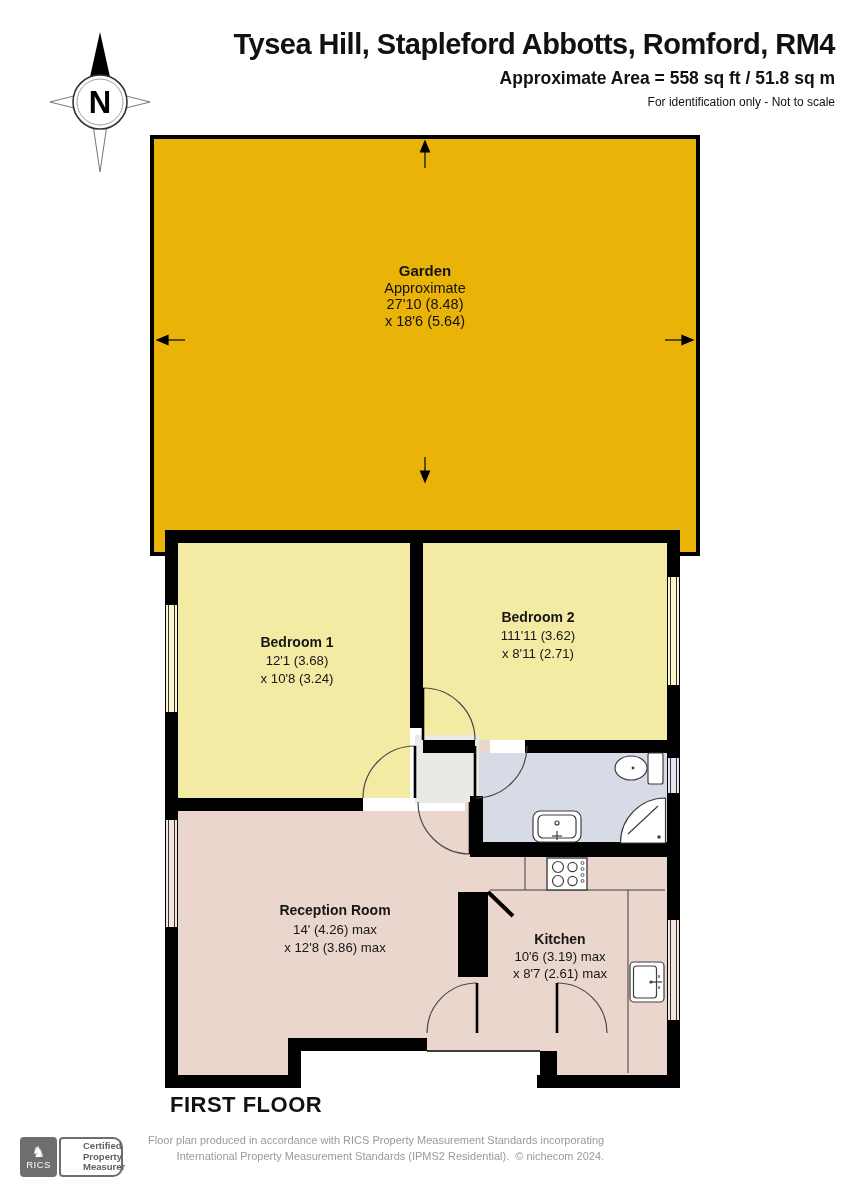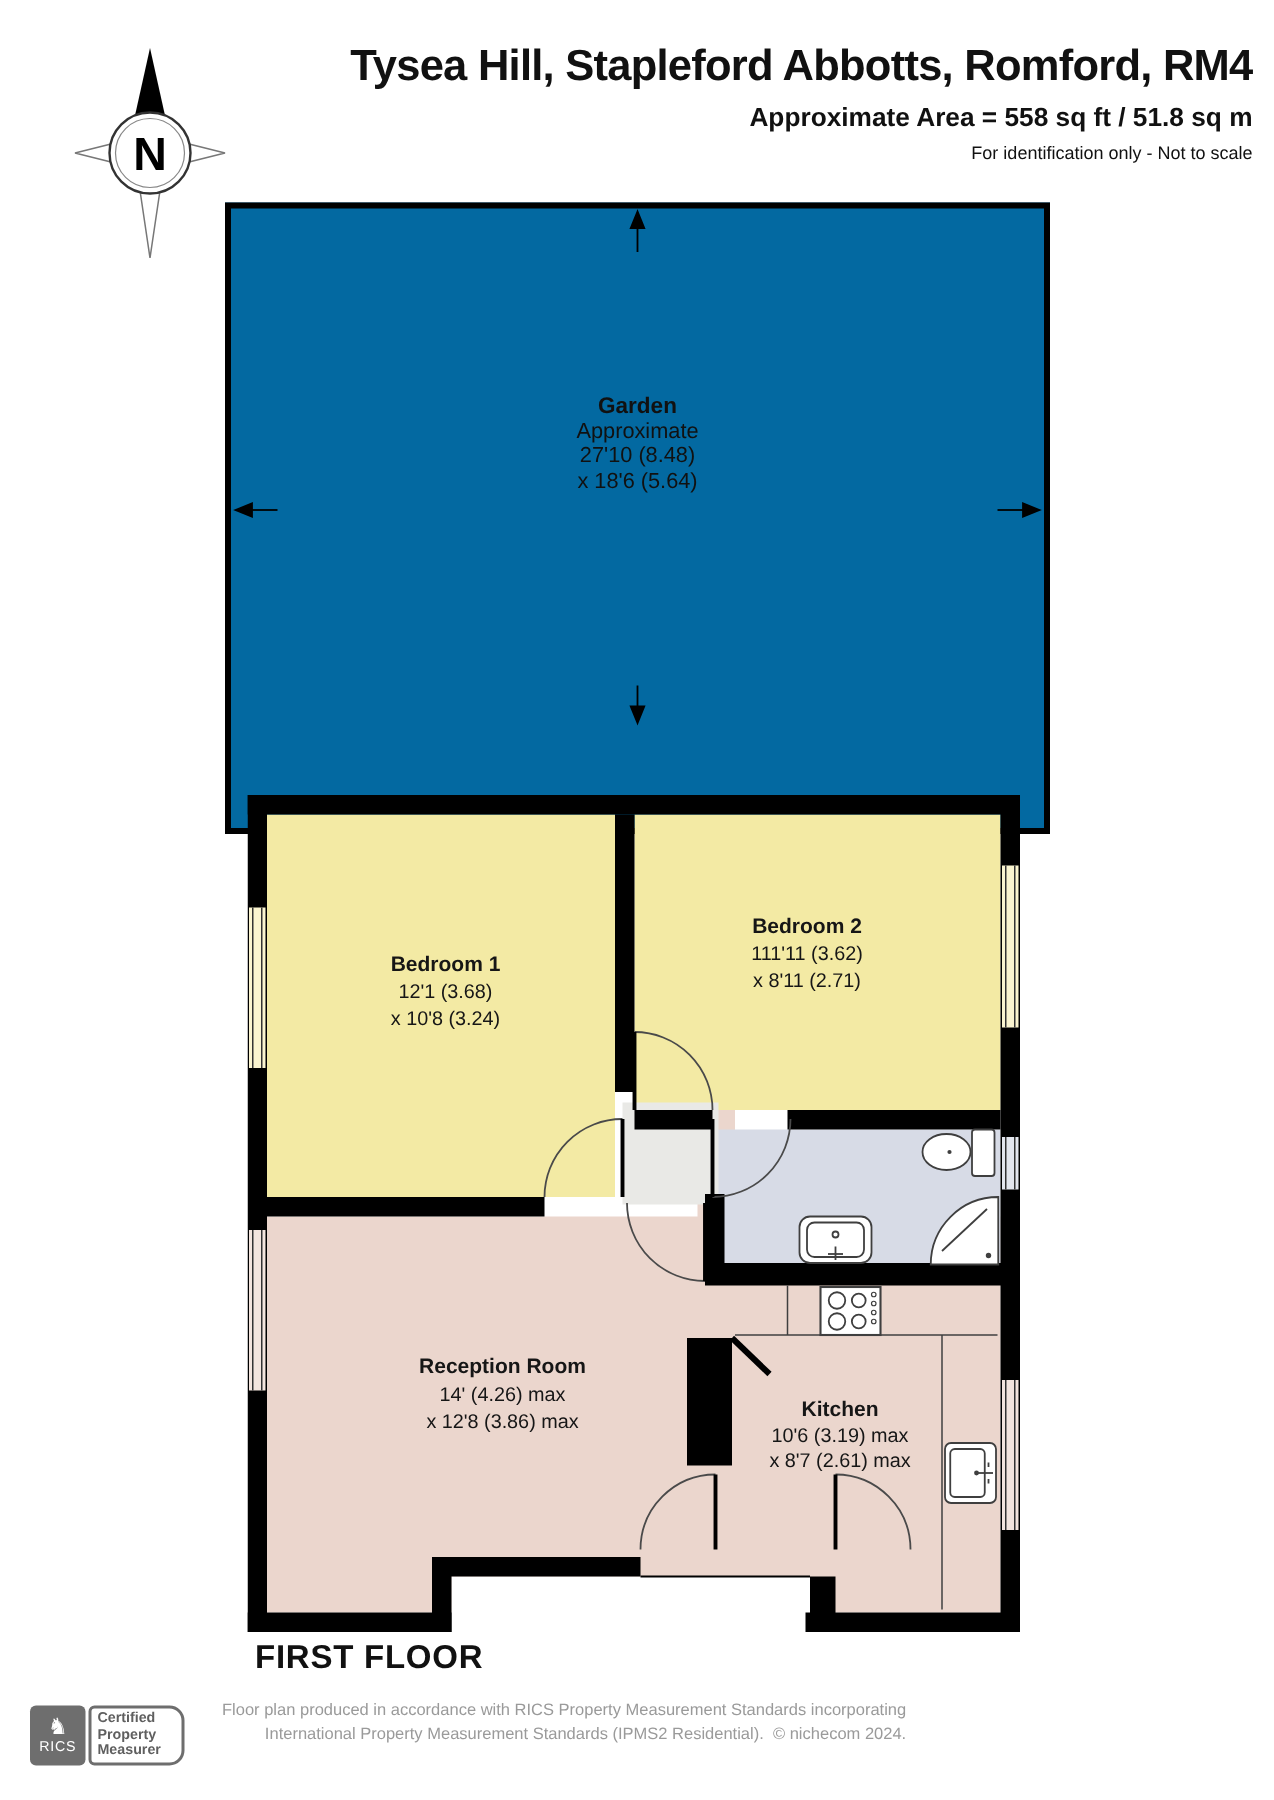--- a/index.html
+++ b/index.html
@@ -13,21 +13,21 @@
   .abs { position:absolute; }
 
   
   .title { right:14px; top:28px; font-size:29px; font-weight:bold; text-align:left; letter-spacing:-0.5px; }
   .area-line { right:14px; top:68px; font-size:17.5px; font-weight:bold; text-align:right; font-weight:600; }
   .scale-note { right:14px; top:95px; font-size:12px; text-align:right;padding-left:20px; }
 
   
   .garden {
     left:150px; top:135px; width:550px; height:421px;
-    border:4px solid #000; background:#0369a1;
+    border:4px solid #000; background:#eab308;
   }
   .garden-label { left:0; top:124px; width:100%; text-align:center; line-height:16.5px; font-size:14.5px; }
   .garden-label .rm-name { font-weight:bold; font-size:15px; }
   .garden-arrows { left:0; top:0; }
 
   
   .plan { left:165px; top:530px; }
   .rm-name-svg { font-family:"Liberation Sans", sans-serif; font-size:14px; font-weight:bold; fill:#161616; }
   .rm-dim-svg  { font-family:"Liberation Sans", sans-serif; font-size:13.2px; fill:#161616; }
 
@@ -39,21 +39,21 @@
     background:#6e6e6e; border-radius:4px;
     display:flex; flex-direction:column; align-items:center; justify-content:center;
     color:#fff;
   }
   .rics-glyph { font-size:15px; line-height:14px; }
   .rics-word { font-size:9.5px; font-weight:normal; letter-spacing:0.5px; }
   .cert-badge {
     left:59px; top:1137px; width:64px; height:40px;
     border:2px solid #6e6e6e; border-radius:4px 10px 10px 4px;
     display:flex; flex-direction:column; justify-content:center;
-    padding-left:4px; color:#5f5f5f;
+    padding-left:22px; color:#5f5f5f;
     font-size:9.5px; font-weight:bold; line-height:10.5px;
   }
   .footer-note { left:148px; top:1133px; font-size:11px; line-height:15.5px; color:#9a9a9a;text-align:right; }
 </style>
 </head>
 <body>
 
 <div class="abs title">Tysea Hill, Stapleford Abbotts, Romford, RM4</div>
 <div class="abs area-line">Approximate Area = 558 sq ft / 51.8 sq m</div>
 <div class="abs scale-note">For identification only - Not to scale</div>

